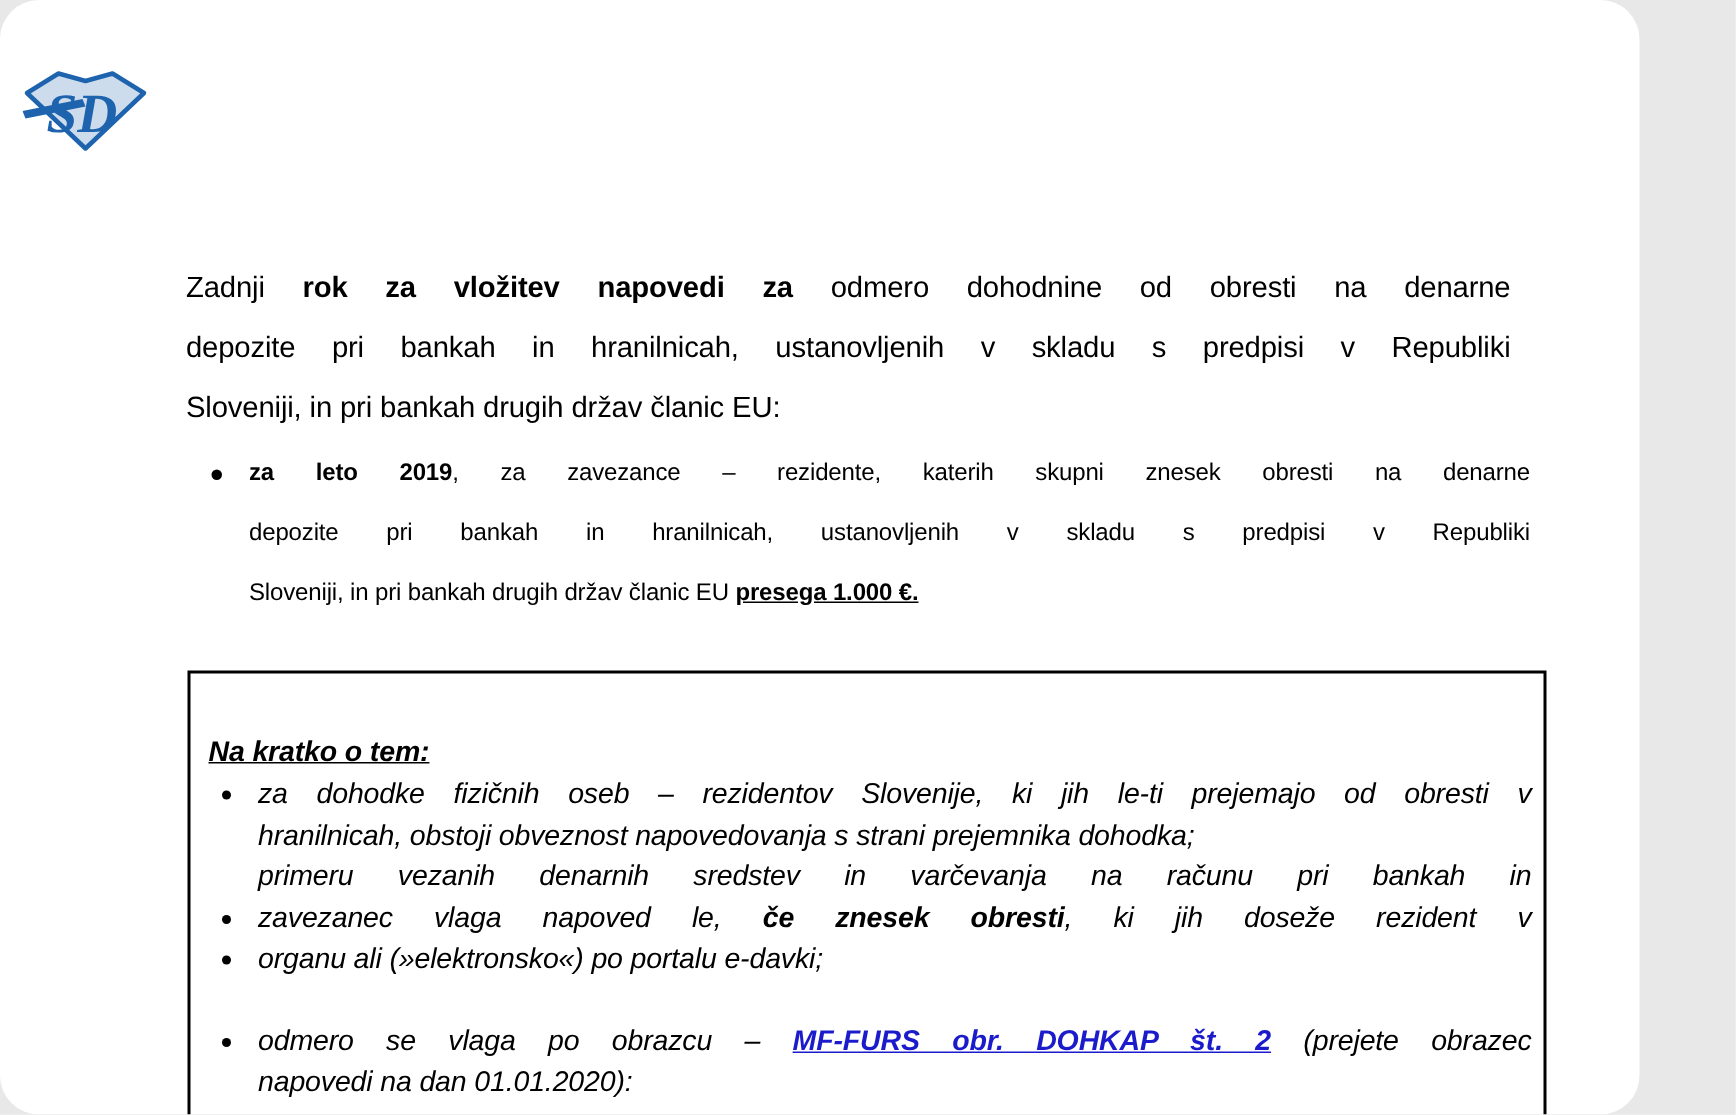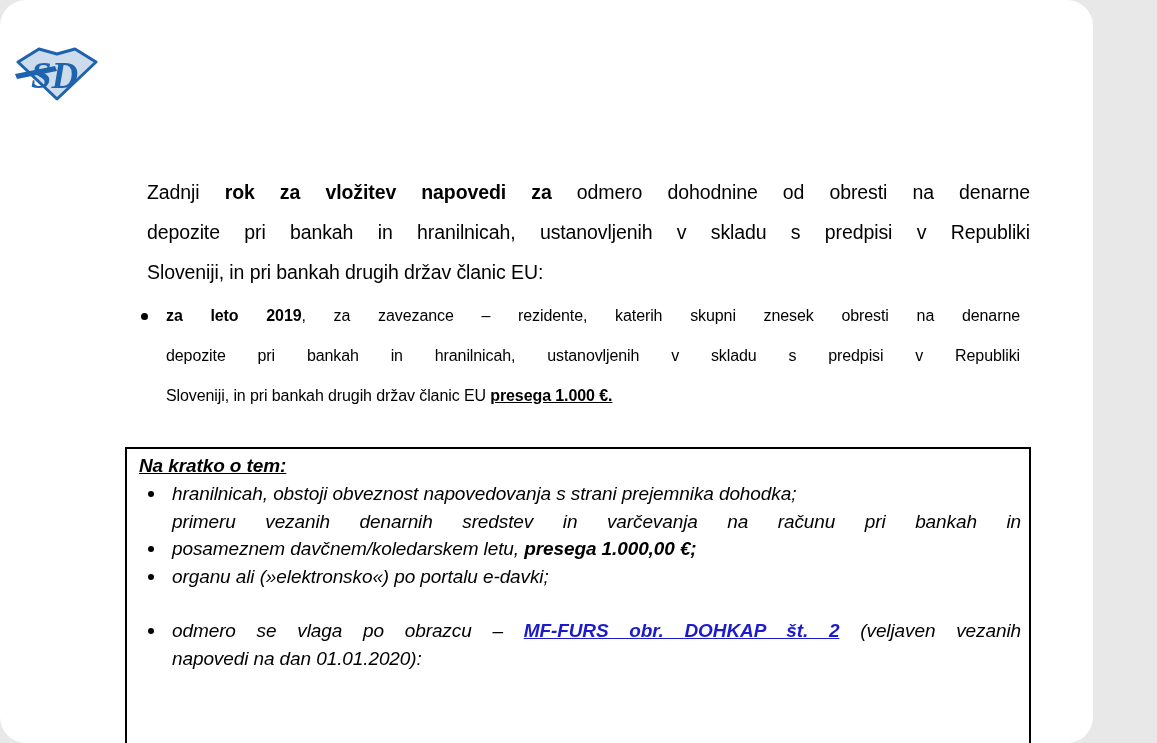--- a/index.html
+++ b/index.html
@@ -13,40 +13,40 @@
   .logo { position:absolute; left:15px; top:45px; width:84px; height:56px; }
   
   .line { display:block; }
   .jl { text-align:justify; text-align-last:justify; text-justify:inter-word; }
   .ll { text-align:left; text-align-last:left; }
   .b { font-weight:bold;text-align:right; }
   .u { text-decoration:underline; }
   .link { color:var(--link,#1b1bcc); font-weight:bold; text-decoration:underline; cursor:pointer;font-style:italic; }
   
   .intro {
-    position:absolute; left:147px; top:172px; width:883px;
+    position:absolute; left:124px; top:172px; width:883px;
     font-size:19.5px; line-height:40px; letter-spacing:-0.1px;
   }
   .main-bullet {
     position:absolute; left:137px; top:296px; width:883px;
     font-size:16px; line-height:40px; letter-spacing:-0.1px;
     padding-left:29px;
   }
   .main-bullet::before {
     content:""; position:absolute; left:4px; top:17px;
     width:7px; height:7px; border-radius:50%; background:#000;
   }
   
   .box {
     position:absolute; left:125px; top:447px; width:906px; height:330px;
     border:2px solid var(--box-border,#000);
     padding:3px 8px 0 12px;
     font-size:19px; font-style:italic; line-height:27.5px; letter-spacing:-0.1px;
   }
-  .box-title { line-height:28px; }
+  .box-title { line-height:28px;margin-top:36px; }
   .box-title span { font-weight:bold; text-decoration:underline; }
   .box-bullet { position:relative; padding-left:33px; }
   .box-bullet::before {
     content:""; position:absolute; left:9px; top:11px;
     width:6px; height:6px; border-radius:50%; background:#000;
   }
   .gap { height:27px; }
 </style>
 </head>
 <body>
@@ -71,29 +71,30 @@
       <div class="line jl"><span class="b">za leto 2019</span><span>, za zavezance – rezidente, katerih skupni znesek obresti na denarne</span></div>
       <div class="line jl"><span>depozite pri bankah in hranilnicah, ustanovljenih v skladu s predpisi v Republiki</span></div>
       <div class="line ll"><span>Sloveniji, in pri bankah drugih držav članic EU </span><span class="b u">presega 1.000 €.</span></div>
     </div>
 
   <div class="box">
     <div class="box-title">
       <span>Na kratko o tem:</span>
     </div>
     <div class="box-bullet">
+        <div class="line jl"><span>za dohodke fizičnih oseb – rezidentov Slovenije, ki jih le-ti prejemajo od obresti v</span></div>
         <div class="line ll"><span>hranilnicah, obstoji obveznost napovedovanja s strani prejemnika dohodka;</span></div>
         <div class="line jl"><span>primeru vezanih denarnih sredstev in varčevanja na računu pri bankah in</span></div>
       </div>
     <div class="box-bullet">
-        <div class="line ll"><span>posameznem davčnem/koledarskem letu, </span><span class="b">presega 1.000,00 €;</span></div>
+        <div class="line jl"><span>zavezanec vlaga napoved le, </span><span class="b">če znesek obresti</span><span>, ki jih doseže rezident v</span></div>
       </div>
     <div class="box-bullet">
         <div class="line ll"><span>organu ali (»elektronsko«) po portalu e-davki;</span></div>
       </div>
     <div class="gap"></div>
     <div class="box-bullet">
-        <div class="line jl"><span>odmero se vlaga po obrazcu – </span><span class="link">MF-FURS obr. DOHKAP št. 2</span><span> (veljaven vezanih</span></div>
+        <div class="line jl"><span>odmero se vlaga po obrazcu – </span><span class="link">MF-FURS obr. DOHKAP št. 2</span><span> (prejete obrazec</span></div>
         <div class="line ll"><span>napovedi na dan 01.01.2020):</span></div>
       </div>
   </div>
 
 </div>
 
 </body></html>

